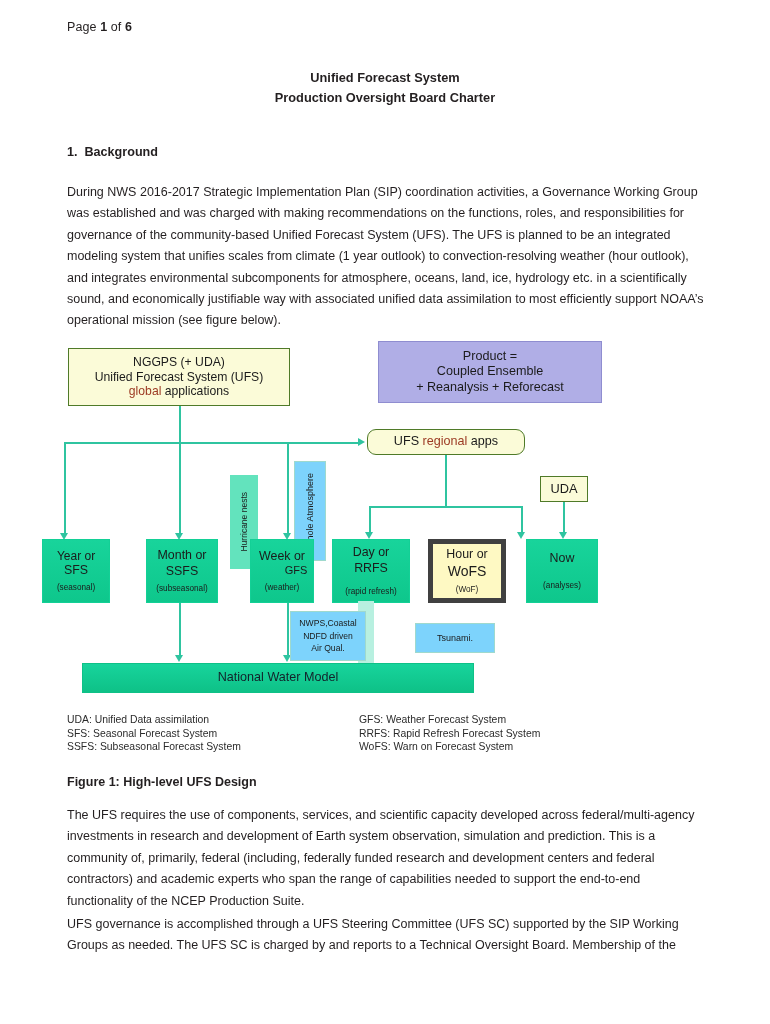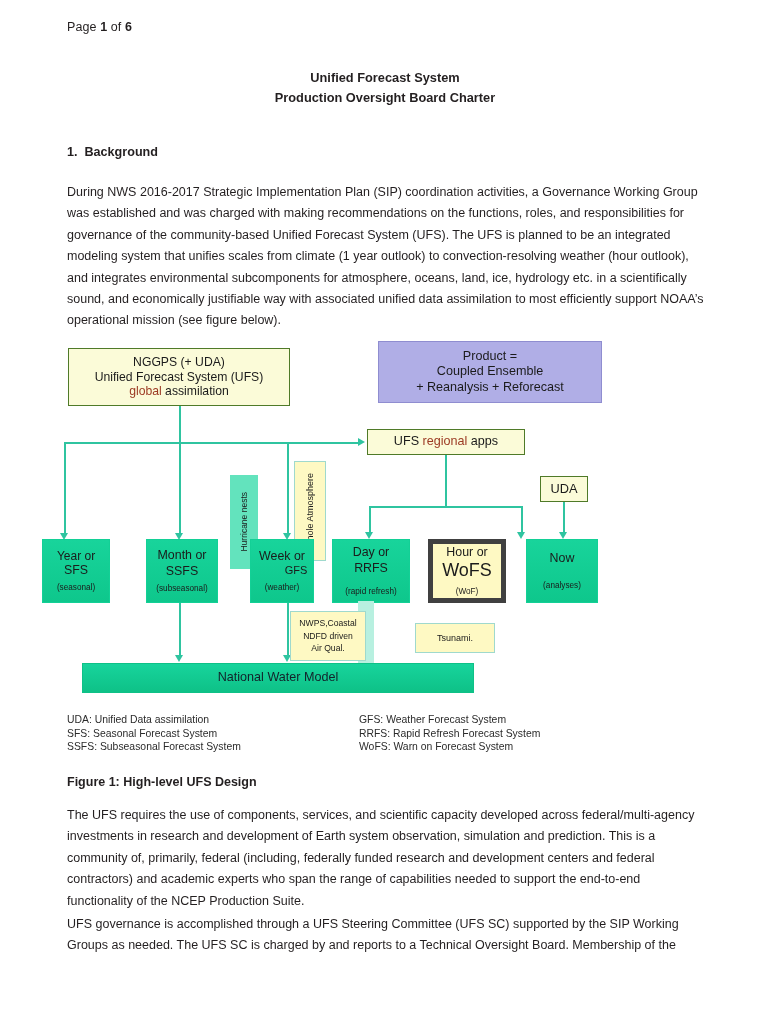--- a/index.html
+++ b/index.html
@@ -75,21 +75,21 @@
   .n-green{
     background:#13d096;border:1px solid #13d096;
     background:linear-gradient(#18d49b,#0ec78c);
   }
   
   .n-grey{
     background:#fef9c3;border:5px solid #404040;
   }
   
   .n-pale{
-    background:#fef9c3;border:1px solid #9fd9cd;
+    background:#7dd3fc;border:1px solid #9fd9cd;
   }
   
   .n-mid{
     background:#63e3bd;border:1px solid #63e3bd;
   }
   
   .n-bar{
     background:linear-gradient(#17d49c,#0ec187);
     border:1px solid #0ec187;
   }
@@ -153,21 +153,21 @@
   </div>
 
   <div class="para" id="para1">During NWS 2016-2017 Strategic Implementation Plan (SIP) coordination activities, a Governance Working Group was established and was charged with making recommendations on the functions, roles, and responsibilities for governance of the community-based Unified Forecast System (UFS).  The UFS is planned to be an integrated modeling system that unifies scales from climate (1 year outlook) to convection-resolving weather (hour outlook), and integrates environmental subcomponents for atmosphere, oceans, land, ice, hydrology etc. in a scientifically sound, and economically justifiable way with associated unified data assimilation to most efficiently support NOAA’s operational mission (see figure below).</div>
 
   <div class="figure">
 
     <div class="node n-yellow" style="left:28px;top:15px;width:222px;height:58px;font-size:12.2px;">
       <div>NGGPS (+ UDA)</div>
       <div>Unified Forecast System (UFS)</div>
       <div>
-        <span class="accent">global</span><span> assimilation</span>
+        <span class="accent">global</span><span> applications</span>
       </div>
     </div>
 
     <div class="node n-purple" style="left:338px;top:8px;width:224px;height:62px;font-size:12.6px;">
       <div>Product =</div>
       <div>Coupled Ensemble</div>
       <div>+ Reanalysis + Reforecast</div>
     </div>
 
     <div class="ln lnv" style="left:139px;top:73px;height:37px;"></div>
@@ -179,21 +179,21 @@
 
     <div class="ln lnv" style="left:24px;top:109px;height:94px;"></div>
     <div class="arrow" style="left:20px;top:200px;"></div>
 
     <div class="ln lnv" style="left:139px;top:109px;height:94px;"></div>
     <div class="arrow" style="left:135px;top:200px;"></div>
 
     <div class="ln lnv" style="left:247px;top:109px;height:94px;"></div>
     <div class="arrow" style="left:243px;top:200px;"></div>
 
-    <div class="node n-yellow" style="left:327px;top:96px;width:158px;height:26px;font-size:12.6px;">
+    <div class="node n-yellow" style="left:327px;top:96px;width:158px;height:26px;font-size:12.6px;border-radius:9px;">
       <div>
         <span>UFS </span><span class="accent">regional</span><span> apps</span>
       </div>
     </div>
 
     <div class="ln lnv" style="left:405px;top:122px;height:52px;"></div>
     <div class="ln lnh" style="left:329px;top:173px;width:153px;"></div>
     <div class="ln lnv" style="left:329px;top:173px;height:28px;"></div>
     <div class="arrow" style="left:325px;top:199px;"></div>
     <div class="ln lnv" style="left:481px;top:173px;height:28px;"></div>
@@ -232,21 +232,21 @@
     </div>
 
     <div class="node n-green" style="left:292px;top:206px;width:78px;height:64px;">
       <div style="font-size:12.4px;">Day or</div>
       <div style="font-size:12.4px;">RRFS</div>
       <div style="font-size:8.2px;margin-top:11px;">(rapid refresh)</div>
     </div>
 
     <div class="node n-grey" style="left:388px;top:206px;width:78px;height:64px;">
       <div style="font-size:12.4px;">Hour or</div>
-      <div style="font-size:18px;">WoFS</div>
+      <div style="font-size:14px;">WoFS</div>
       <div style="font-size:8.2px;margin-top:5px;">(WoF)</div>
     </div>
 
     <div class="node n-green" style="left:486px;top:206px;width:72px;height:64px;">
       <div style="font-size:12.4px;">Now</div>
       <div style="font-size:8.2px;margin-top:15px;">(analyses)</div>
     </div>
 
     <div class="band" style="left:318px;top:268px;width:16px;height:63px;"></div>
 

